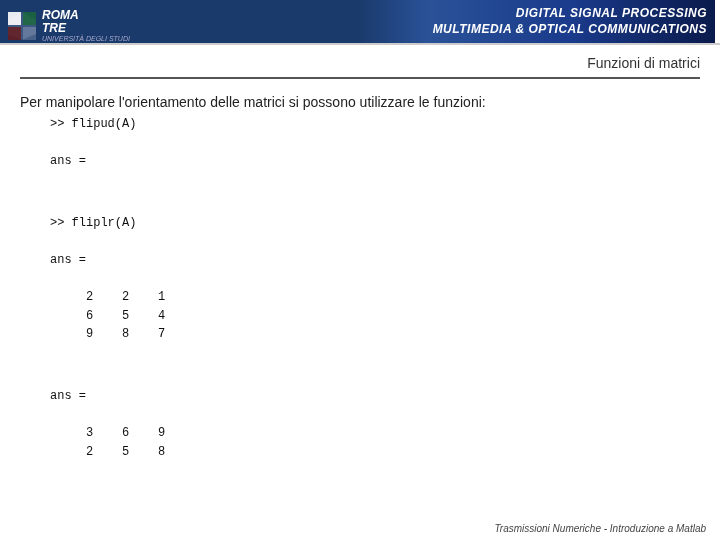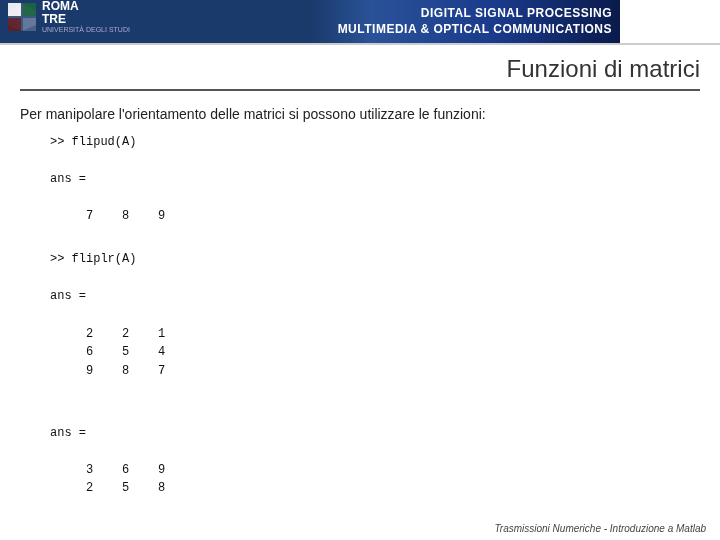--- a/index.html
+++ b/index.html
@@ -7,27 +7,28 @@
       width: 720px;
       height: 540px;
       background: #ffffff;
       font-family: Arial, Helvetica, sans-serif;
       overflow: hidden;
       position: relative;
     }
 
     
     #header {
-      width: 620px;
+      width: 715px;
       height: 43px;
       background: linear-gradient(to right, #1a3a6b 0%, #1a3a6b 50%, #2a5298 60%, #1a3a8b 80%, #0a1a4b 100%);
       display: flex;
-      align-items: flex-start;
+      align-items: flex-end;
       position: relative;
       overflow: hidden;
+      font-style: italic;
     }
 
     #header-left {
       display: flex;
       align-items: center;
       padding-left: 6px;
       gap: 4px;
       z-index: 2;
     }
 
@@ -59,34 +60,34 @@
     }
 
     
     #main {
       padding: 10px 20px 10px 20px;
       background: #ffffff;
     }
 
     
     #page-title {
-      font-size: 24px;
+      font-size: 14px;
       font-weight: normal;
       color: #333333;
       text-align: right;
       padding-bottom: 6px;
       border-bottom: 2px solid #555555;
       margin-bottom: 14px;
     }
 
     
     #intro-text {
       font-size: 14px;
       color: #222222;
-      margin-bottom: 8px;
+      margin-bottom: 2px;
       line-height: 1.4;
     }
 
     
     #code-block {
       font-family: 'Courier New', Courier, monospace;
       font-size: 12px;
       color: #111111;
       line-height: 1.55;
       padding-left: 30px;
@@ -146,21 +147,20 @@
 
   <div id="intro-text">Per manipolare l'orientamento delle matrici si possono utilizzare le funzioni:</div>
 
   <div id="code-block">
 
     <div class="code-section">
       <span class="code-line">&gt;&gt; flipud(A)</span>
       <span class="code-line">&nbsp;</span>
       <span class="code-line">ans =</span>
       <span class="code-line">&nbsp;</span>
-      <span class="code-line">     7    8    9</span>
     </div>
 
     <span class="code-line">&nbsp;</span>
 
     <div class="code-section">
       <span class="code-line">&gt;&gt; fliplr(A)</span>
       <span class="code-line">&nbsp;</span>
       <span class="code-line">ans =</span>
       <span class="code-line">&nbsp;</span>
       <span class="code-line">     2    2    1</span>

